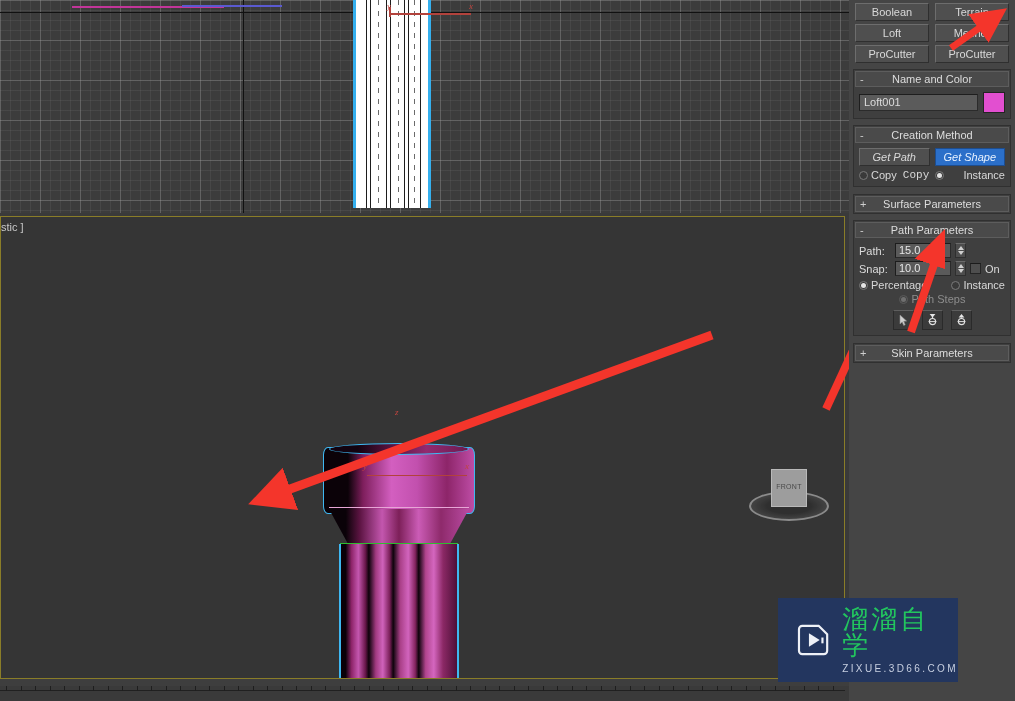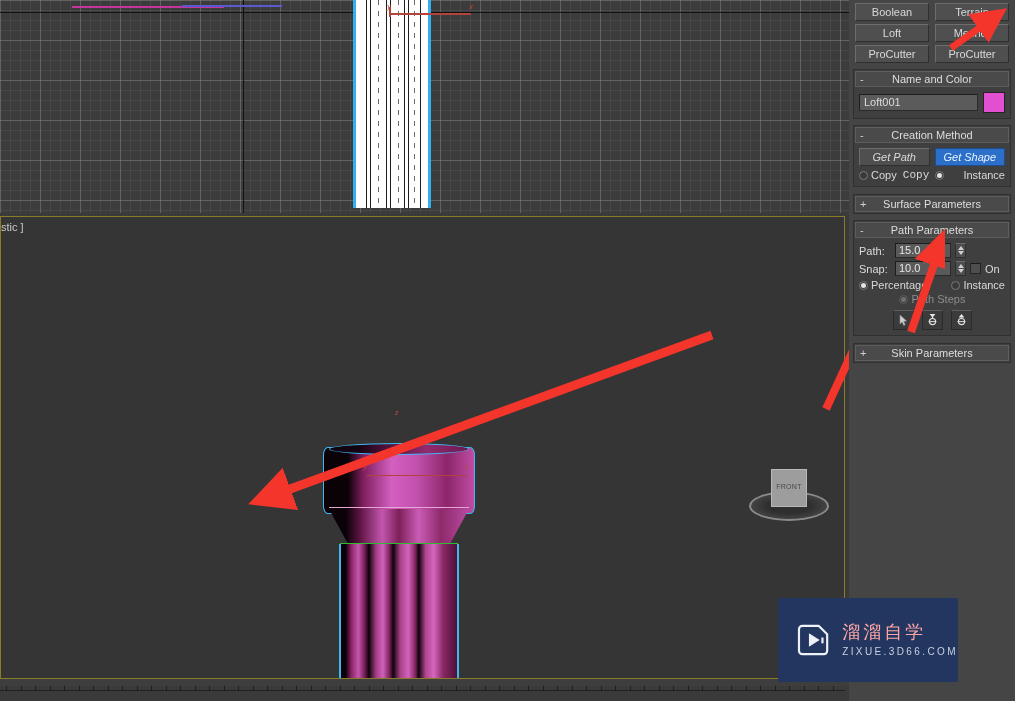--- a/index.html
+++ b/index.html
@@ -123,21 +123,21 @@
 
   .icon-row{display:flex;justify-content:center;gap:8px;margin-top:5px;}
   .icon-btn{width:21px;height:20px;background:#3b3b3b;border:1px solid #2a2a2a;border-top-color:#5e5e5e;
       display:flex;align-items:center;justify-content:center;box-sizing:border-box;}
 
   .collapsed{margin:7px 4px 0 4px;}
 
   
   #watermark{position:absolute;left:778px;top:598px;width:180px;height:84px;background:#23365f;
      display:flex;align-items:center;gap:10px;padding-left:16px;box-sizing:border-box;}
-  #wm-cn{color:#fca5a5;font-size:18px;letter-spacing:3px;font-family:"DejaVu Sans",sans-serif;line-height:1;}
+  #wm-cn{color:#22c55e;font-size:26px;letter-spacing:3px;font-family:"DejaVu Sans",sans-serif;line-height:1;}
   #wm-en{color:#c7cfe0;font-size:10px;letter-spacing:2.4px;margin-top:5px;font-family:"Liberation Sans",sans-serif;}
 
   
   #timeline{position:absolute;left:0;top:686px;width:849px;height:15px;background:#3a3a3a;}
   #tl-line{position:absolute;left:0;top:4px;width:845px;height:1px;background:#202020;}
   .tl-tick{position:absolute;top:0;width:1px;height:5px;background:#1e1e1e;}
   #bottom-bar{position:absolute;left:0;top:679px;width:849px;height:7px;background:#3e3e3e;}
 </style>
 </head>
 <body>

